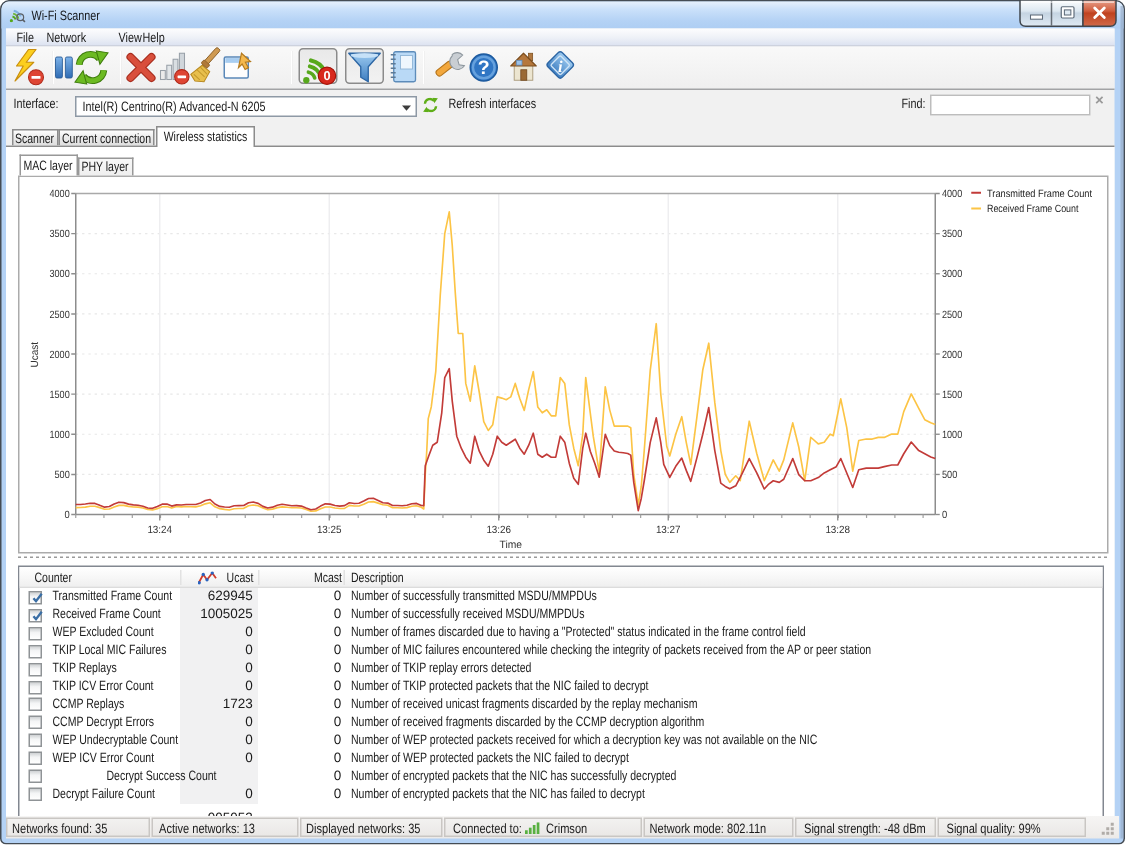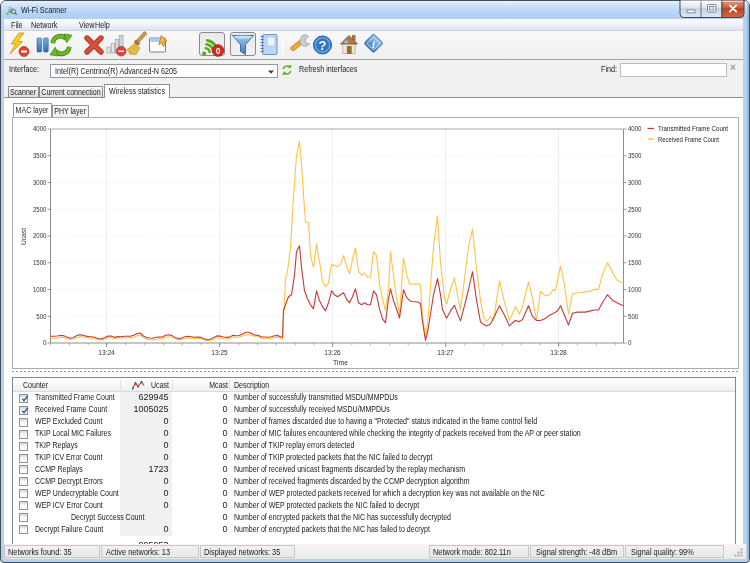--- a/index.html
+++ b/index.html
@@ -449,20 +449,30 @@
 <div class="statusbar">
     <div class="scell" style="left:0px;width:96px;">
       <span class="abs" style="left:3px;"><span class="t85">Networks found: 35</span></span>
     </div>
     <div class="scell" style="left:97px;width:98px;">
       <span class="abs" style="left:4px;"><span class="t85">Active networks: 13</span></span>
     </div>
     <div class="scell" style="left:196px;width:95px;">
       <span class="abs" style="left:3px;"><span class="t85">Displayed networks: 35</span></span>
     </div>
+    <div class="scell" style="left:292px;width:132px;">
+      <span class="abs" style="left:5px;"><span class="t85">Connected to:</span></span>
+      <svg style="position:absolute;left:52.5px;top:2.8px" width="10" height="8" viewBox="0 0 10 8">
+        <rect x="0" y="5.5" width="1.8" height="2.5" fill="#58b041"></rect>
+        <rect x="2.6" y="3.8" width="1.8" height="4.2" fill="#58b041"></rect>
+        <rect x="5.2" y="2" width="1.8" height="6" fill="#58b041"></rect>
+        <rect x="7.8" y="0.3" width="1.8" height="7.7" fill="#58b041"></rect>
+      </svg>
+      <span class="abs" style="left:66.5px;"><span class="t85">Crimson</span></span>
+    </div>
     <div class="scell" style="left:425px;width:100px;">
       <span class="abs" style="left:3px;"><span class="t85">Network mode: 802.11n</span></span>
     </div>
     <div class="scell" style="left:526px;width:94px;">
       <span class="abs" style="left:5px;"><span class="t85">Signal strength: -48 dBm</span></span>
     </div>
     <div class="scell" style="left:621px;width:99px;">
       <span class="abs" style="left:5px;"><span class="t85">Signal quality: 99%</span></span>
     </div>
     <svg style="position:absolute;right:3px;bottom:2px" width="9" height="9" viewBox="0 0 9 9">

